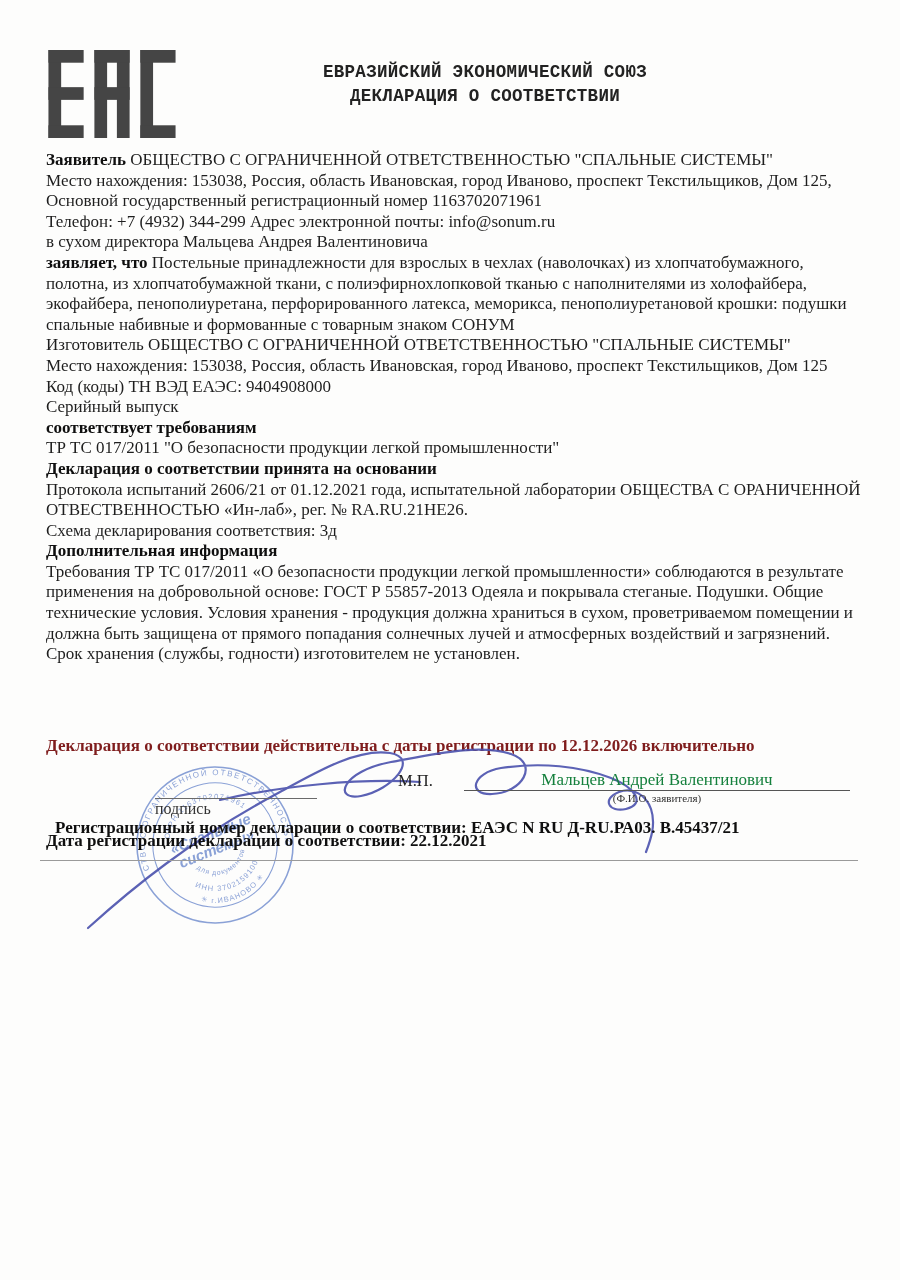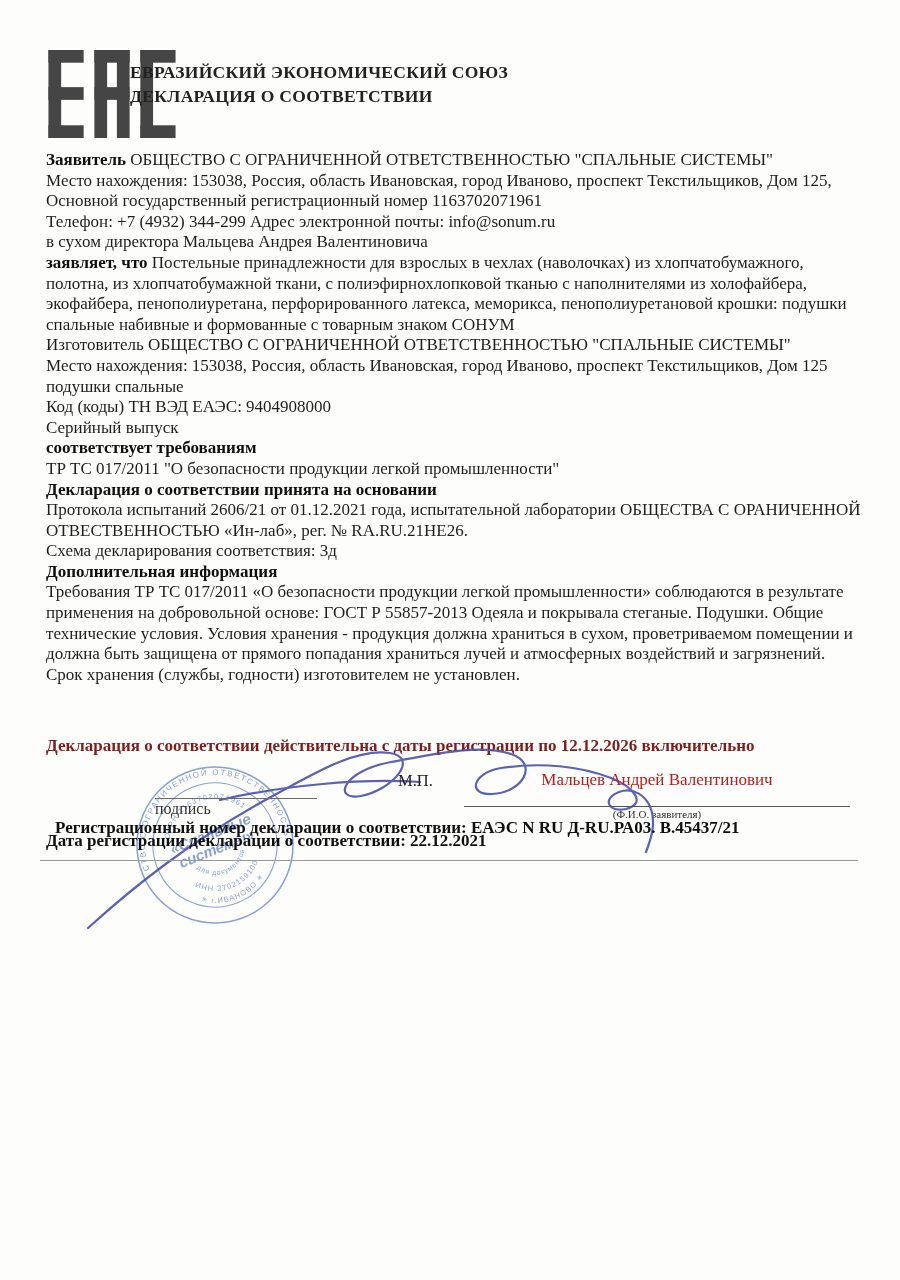--- a/index.html
+++ b/index.html
@@ -9,41 +9,41 @@
     width:900px;height:1280px;
     margin:0 auto;
     background:#fdfdfc;
     overflow:hidden;
     font-family:"Liberation Serif","DejaVu Serif",serif;
     color:#1e1e1e;
   }
   .logo{position:absolute;left:48px;top:50px;}
   .title{
     position:absolute;left:130px;top:60px;width:710px;
-    text-align:left;
-    font-family:Liberation Serif, serif;
+    text-align:center;
+    font-family:Liberation Mono, monospace;
     font-weight:bold;font-size:17.5px;line-height:24px;
     color:#222;letter-spacing:.3px;
   }
   .body-lines{position:absolute;left:46px;top:150px;width:820px;}
   .body-lines p{
     margin:0;padding:0;
     font-size:17px;line-height:20.6px;
     white-space:nowrap;
   }
   .body-lines b{font-weight:bold;color:#0f0f0f;}
   .validity{
     position:absolute;left:46px;top:736px;width:820px;
     font-size:17px;font-weight:bold;color:#7f1d1d;white-space:nowrap;margin:0;
   }
   .mp{position:absolute;left:398px;top:771px;font-size:16.5px;color:#222;}
   .sig-line{position:absolute;left:155px;top:798px;width:162px;border-top:1px solid #6a6a6a;}
   .sig-caption{position:absolute;left:155px;top:800px;width:162px;text-align:left;font-size:16px;color:#333;}
   .name-wrap{position:absolute;left:464px;top:770px;width:386px;text-align:center;}
-  .name{font-size:17px;color:#b91c1c;border-bottom:1px solid #555;padding:0 6px 16px 6px;display:block;}
+  .name{font-size:17px;color:#15803d;border-bottom:1px solid #555;padding:0 6px 0 6px;display:block;}
   .name-caption{font-size:11px;color:#333;margin-top:1px;}
   .reg-number{position:absolute;left:46px;top:809px;font-size:17px;font-weight:bold;color:#0f0f0f;white-space:nowrap;margin:9px;}
   .reg-date{position:absolute;left:46px;top:831px;font-size:17px;font-weight:bold;color:#0f0f0f;white-space:nowrap;margin:0;}
   .bottom-rule{position:absolute;left:40px;top:860px;width:818px;border-top:1px solid #9a9a9a;}
   .stamp{position:absolute;left:130px;top:760px;opacity:.78;transform:rotate(-22deg);}
   .signature-svg{position:absolute;left:60px;top:738px;pointer-events:none;}
 </style>
 </head>
 <body>
 
@@ -78,34 +78,33 @@
       <p>Место нахождения: 153038, Россия, область Ивановская, город Иваново, проспект Текстильщиков, Дом 125,</p>
       <p>Основной государственный регистрационный номер 1163702071961</p>
       <p>Телефон: +7 (4932) 344-299 Адрес электронной почты: info@sonum.ru</p>
       <p>в сухом директора Мальцева Андрея Валентиновича</p>
       <p><b>заявляет, что</b> Постельные принадлежности для взрослых в чехлах (наволочках)  из хлопчатобумажного,</p>
       <p>полотна, из хлопчатобумажной ткани, с полиэфирнохлопковой тканью с наполнителями из холофайбера,</p>
       <p>экофайбера, пенополиуретана, перфорированного латекса, меморикса, пенополиуретановой крошки: подушки</p>
       <p>спальные набивные и формованные с товарным знаком СОНУМ</p>
       <p>Изготовитель ОБЩЕСТВО С ОГРАНИЧЕННОЙ ОТВЕТСТВЕННОСТЬЮ "СПАЛЬНЫЕ СИСТЕМЫ"</p>
       <p>Место нахождения: 153038, Россия, область Ивановская, город Иваново, проспект Текстильщиков, Дом 125</p>
-      <p>подушки спальные</p>
       <p>Код (коды) ТН ВЭД ЕАЭС: 9404908000</p>
       <p>Серийный выпуск</p>
       <p><b>соответствует требованиям</b></p>
       <p>ТР ТС 017/2011 "О безопасности продукции легкой промышленности"</p>
       <p><b>Декларация о соответствии принята на основании</b></p>
       <p>Протокола испытаний 2606/21 от 01.12.2021 года, испытательной лаборатории ОБЩЕСТВА С ОРАНИЧЕННОЙ</p>
       <p>ОТВЕСТВЕННОСТЬЮ «Ин-лаб», рег. № RA.RU.21НЕ26.</p>
       <p>Схема декларирования соответствия: 3д</p>
       <p><b>Дополнительная информация</b></p>
       <p>Требования ТР ТС 017/2011 «О безопасности продукции легкой промышленности» соблюдаются в результате</p>
       <p>применения на добровольной основе: ГОСТ Р 55857-2013 Одеяла и покрывала стеганые. Подушки. Общие</p>
       <p>технические условия. Условия хранения - продукция должна храниться в сухом, проветриваемом помещении и</p>
-      <p>должна быть защищена от прямого попадания храниться лучей и атмосферных воздействий и загрязнений.</p>
+      <p>должна быть защищена от прямого попадания солнечных лучей и атмосферных воздействий и загрязнений.</p>
       <p>Срок хранения (службы, годности) изготовителем не установлен.</p>
     </div>
 
   <p class="validity">Декларация о соответствии действительна с даты регистрации по 12.12.2026 включительно</p>
 
   <svg class="stamp" width="170" height="170" viewBox="0 0 170 170" aria-hidden="true">
     <defs>
       <path id="ringFull" d="M 15 85 A 70 70 0 1 1 155 85 A 70 70 0 1 1 15 85"></path>
       <path id="arcOgrn" d="M 39 85 A 46 46 0 1 1 131 85"></path>
       <path id="arcInn" d="M 39 85 A 46 46 0 0 0 131 85"></path>

